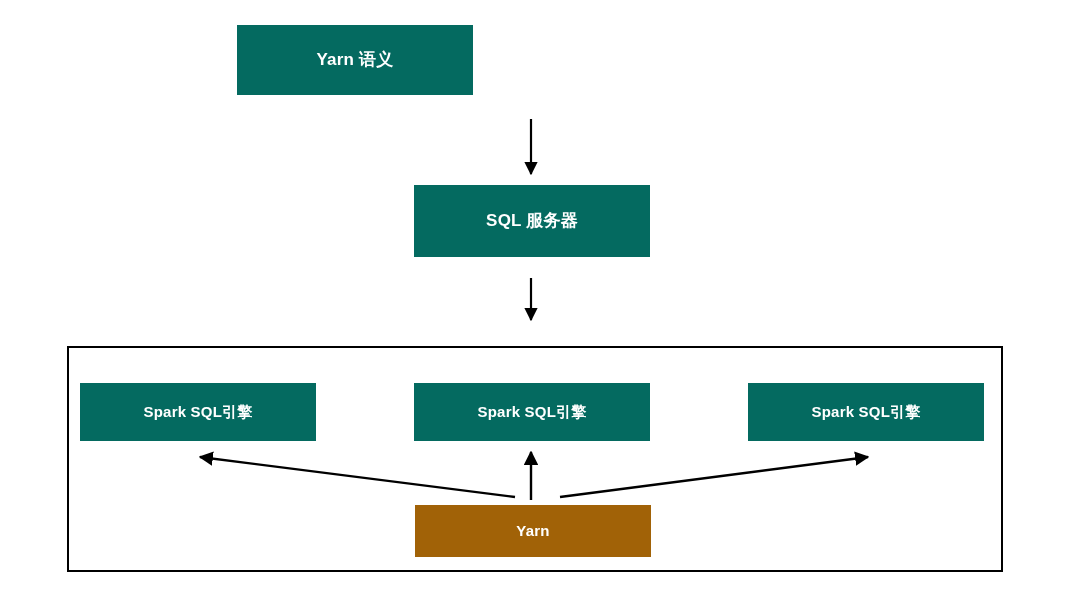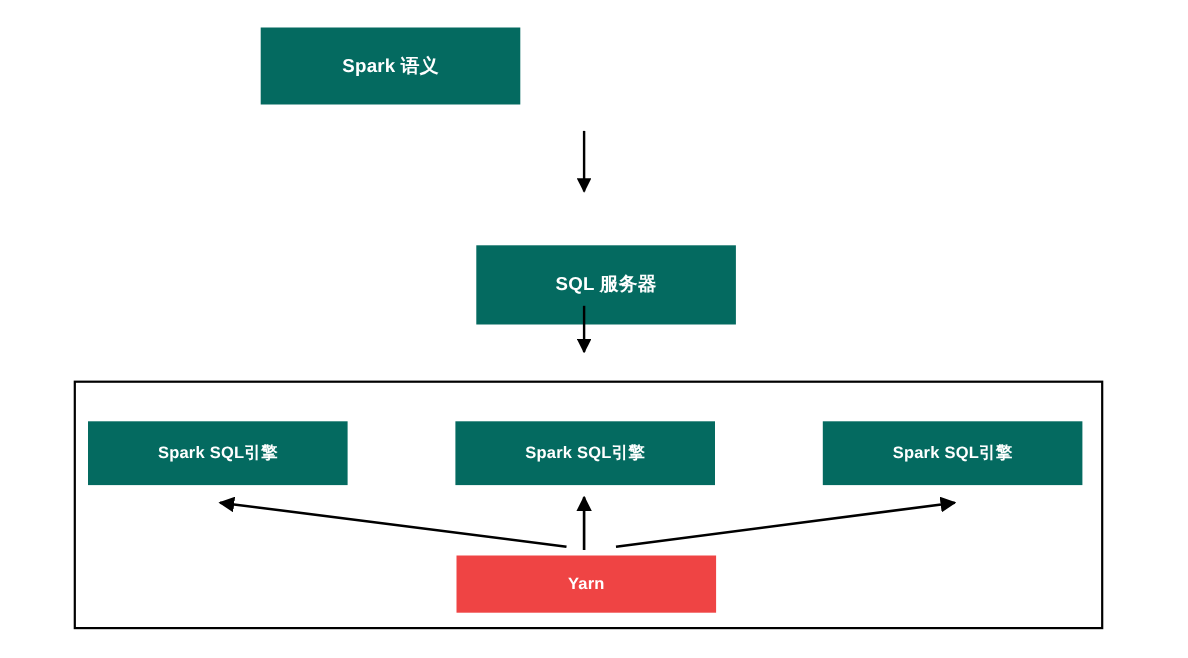--- a/index.html
+++ b/index.html
@@ -25,36 +25,35 @@
     justify-content: center;
     box-sizing: border-box;
     color: #ffffff;
     font-weight: bold;
     letter-spacing: 0.2px;
     text-align: center;
     line-height: 1.2;
     user-select: none;
   }
   .node-teal { background: #046a60; }
-  .node-grey { background: #ef4444; }
+  .node-grey { background: #a16207; }
 
   
   .node-hive {
     left: 237px; top: 25px; width: 236px; height: 70px;
     font-size: 17px;
   }
   .node-sparksql {
     left: 595px; top: 25px; width: 236px; height: 70px;
     font-size: 17px;
   }
   
   .node-server {
-    left: 433px; top: 185px; width: 236px; height: 72px;
+    left: 414px; top: 185px; width: 236px; height: 72px;
     font-size: 17px;
-    margin-top: 38px;
   }
   
   .node-engine {
     top: 383px; width: 236px; height: 58px;
     font-size: 15px;
   }
   .node-engine-1 { left: 80px; }
   .node-engine-2 { left: 414px; }
   .node-engine-3 { left: 748px; }
   
@@ -84,21 +83,21 @@
     height: 598px;
     pointer-events: none;
   }
 </style>
 </head>
 <body>
 
 <div id="canvas">
 
   <div class="node node-teal node-hive">
-    <span>Spark 语义</span>
+    <span>Yarn 语义</span>
   </div>
 
 
   <div class="node node-teal node-server">
     <span>SQL 服务器</span>
   </div>
 
   <div class="cluster-box"></div>
 
   <div class="node node-teal node-engine node-engine-1">

